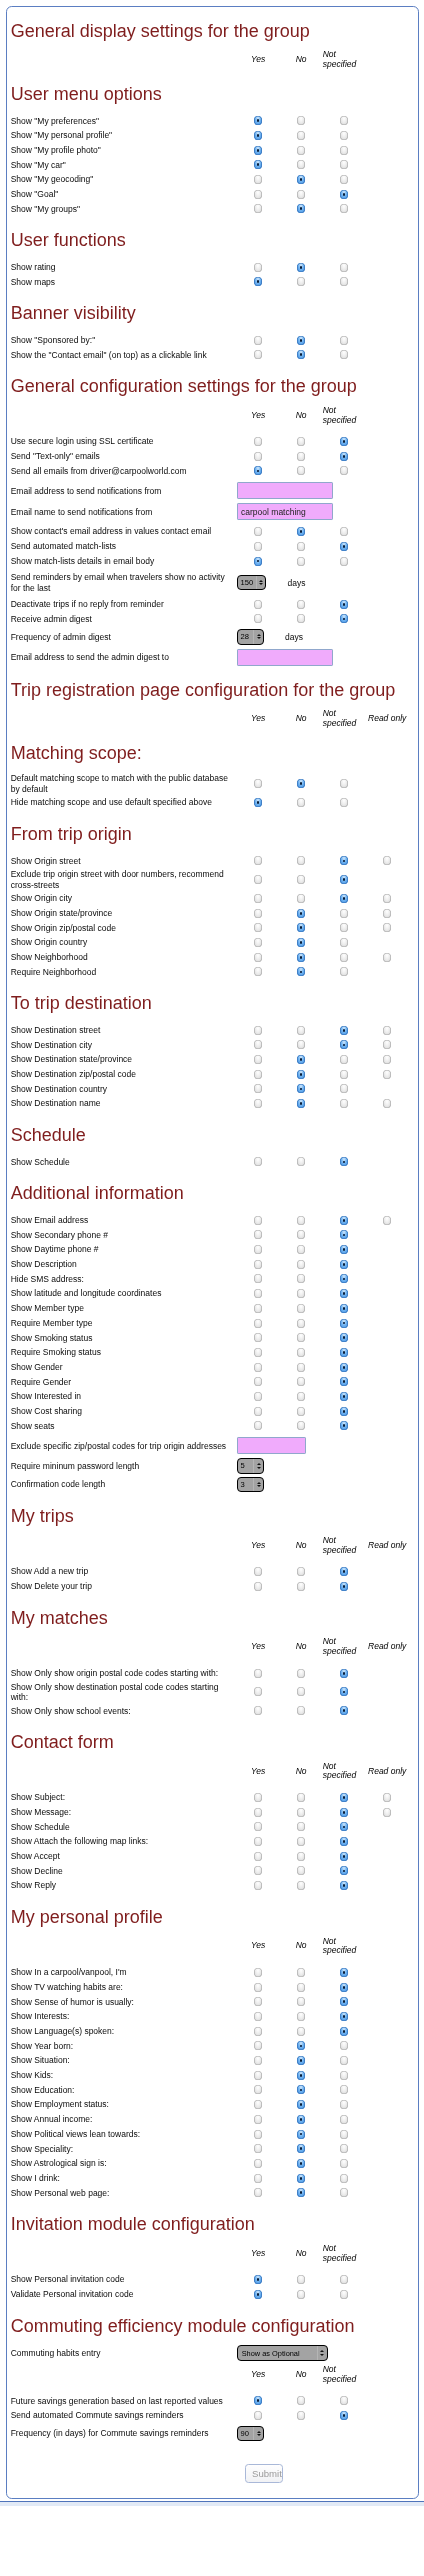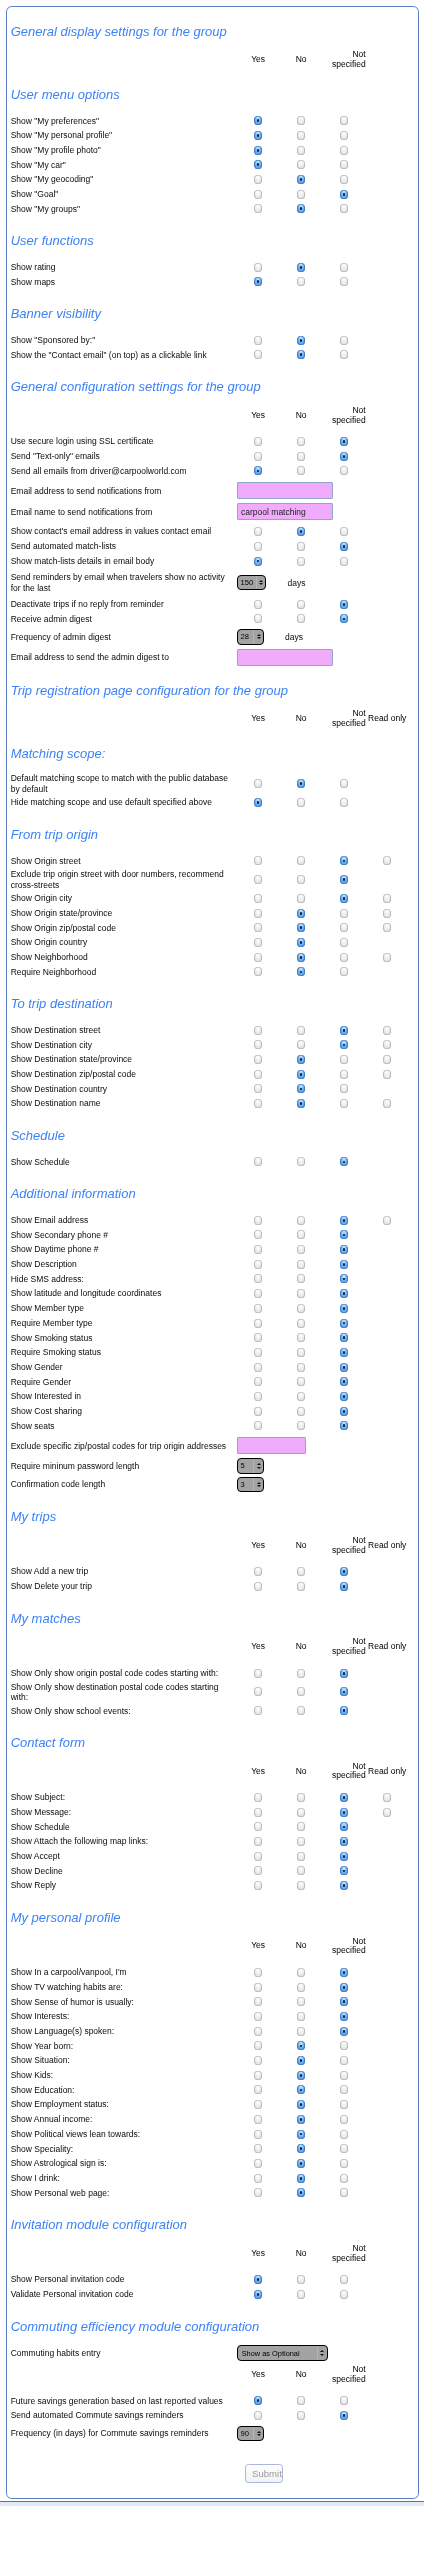--- a/index.html
+++ b/index.html
@@ -6,26 +6,25 @@
   body { width:424px; font-family:"Liberation Sans","DejaVu Sans",sans-serif; color:#000; }
   .panel {
     margin:5.7px 5.1px 2.8px 5.7px;
     border:1.1px solid #5b7ec2;
     border-radius:5.7px;
     background:#fff;
     padding:2.3px 2.3px 6.8px 2.3px;
     box-sizing:border-box;
   }
   .heading {
-    color:#3b82f6;
-    font-size:13px;
+    color:#7f1d1d;
+    font-size:18px;
     line-height:15.3px;
     font-weight:400;
     margin:17px 1.7px 11.3px 1.7px;
-    font-style:italic;
   }
   .panel .heading:first-child { margin-top:14.7px; }
   .row {
     display:flex;
     align-items:center;
     min-height:14.7px;
     padding-left:1.7px;
   }
   .row .label {
     width:226px;
@@ -36,22 +35,23 @@
     padding:1.1px 3.4px 1.1px 0;
     box-sizing:border-box;
   }
   .cells { display:flex; align-items:center; }
   .cell {
     width:43px; min-width:43px;
     display:flex; justify-content:center; align-items:center;
   }
   .colheaders { margin:0 0 9px 0; align-items:flex-start; }
   .colheaders .cell {
-    font-size:8.5px; color:#000; text-align:right; line-height:1.15;
+    font-size:8.5px; color:#000; text-align:left; line-height:1.15;
     white-space:normal;
+    font-style:italic;
   }
   
   .radio {
     width:7.4px; height:9px;
     border-radius:50%;
     background:radial-gradient(ellipse at 50% 28%, #ffffff 0%, #ececec 45%, #c6c6c6 100%);
     box-shadow: inset 0 0 0 0.6px #a8a8a8;
     position:relative;
     cursor:pointer;
     display:inline-block;

